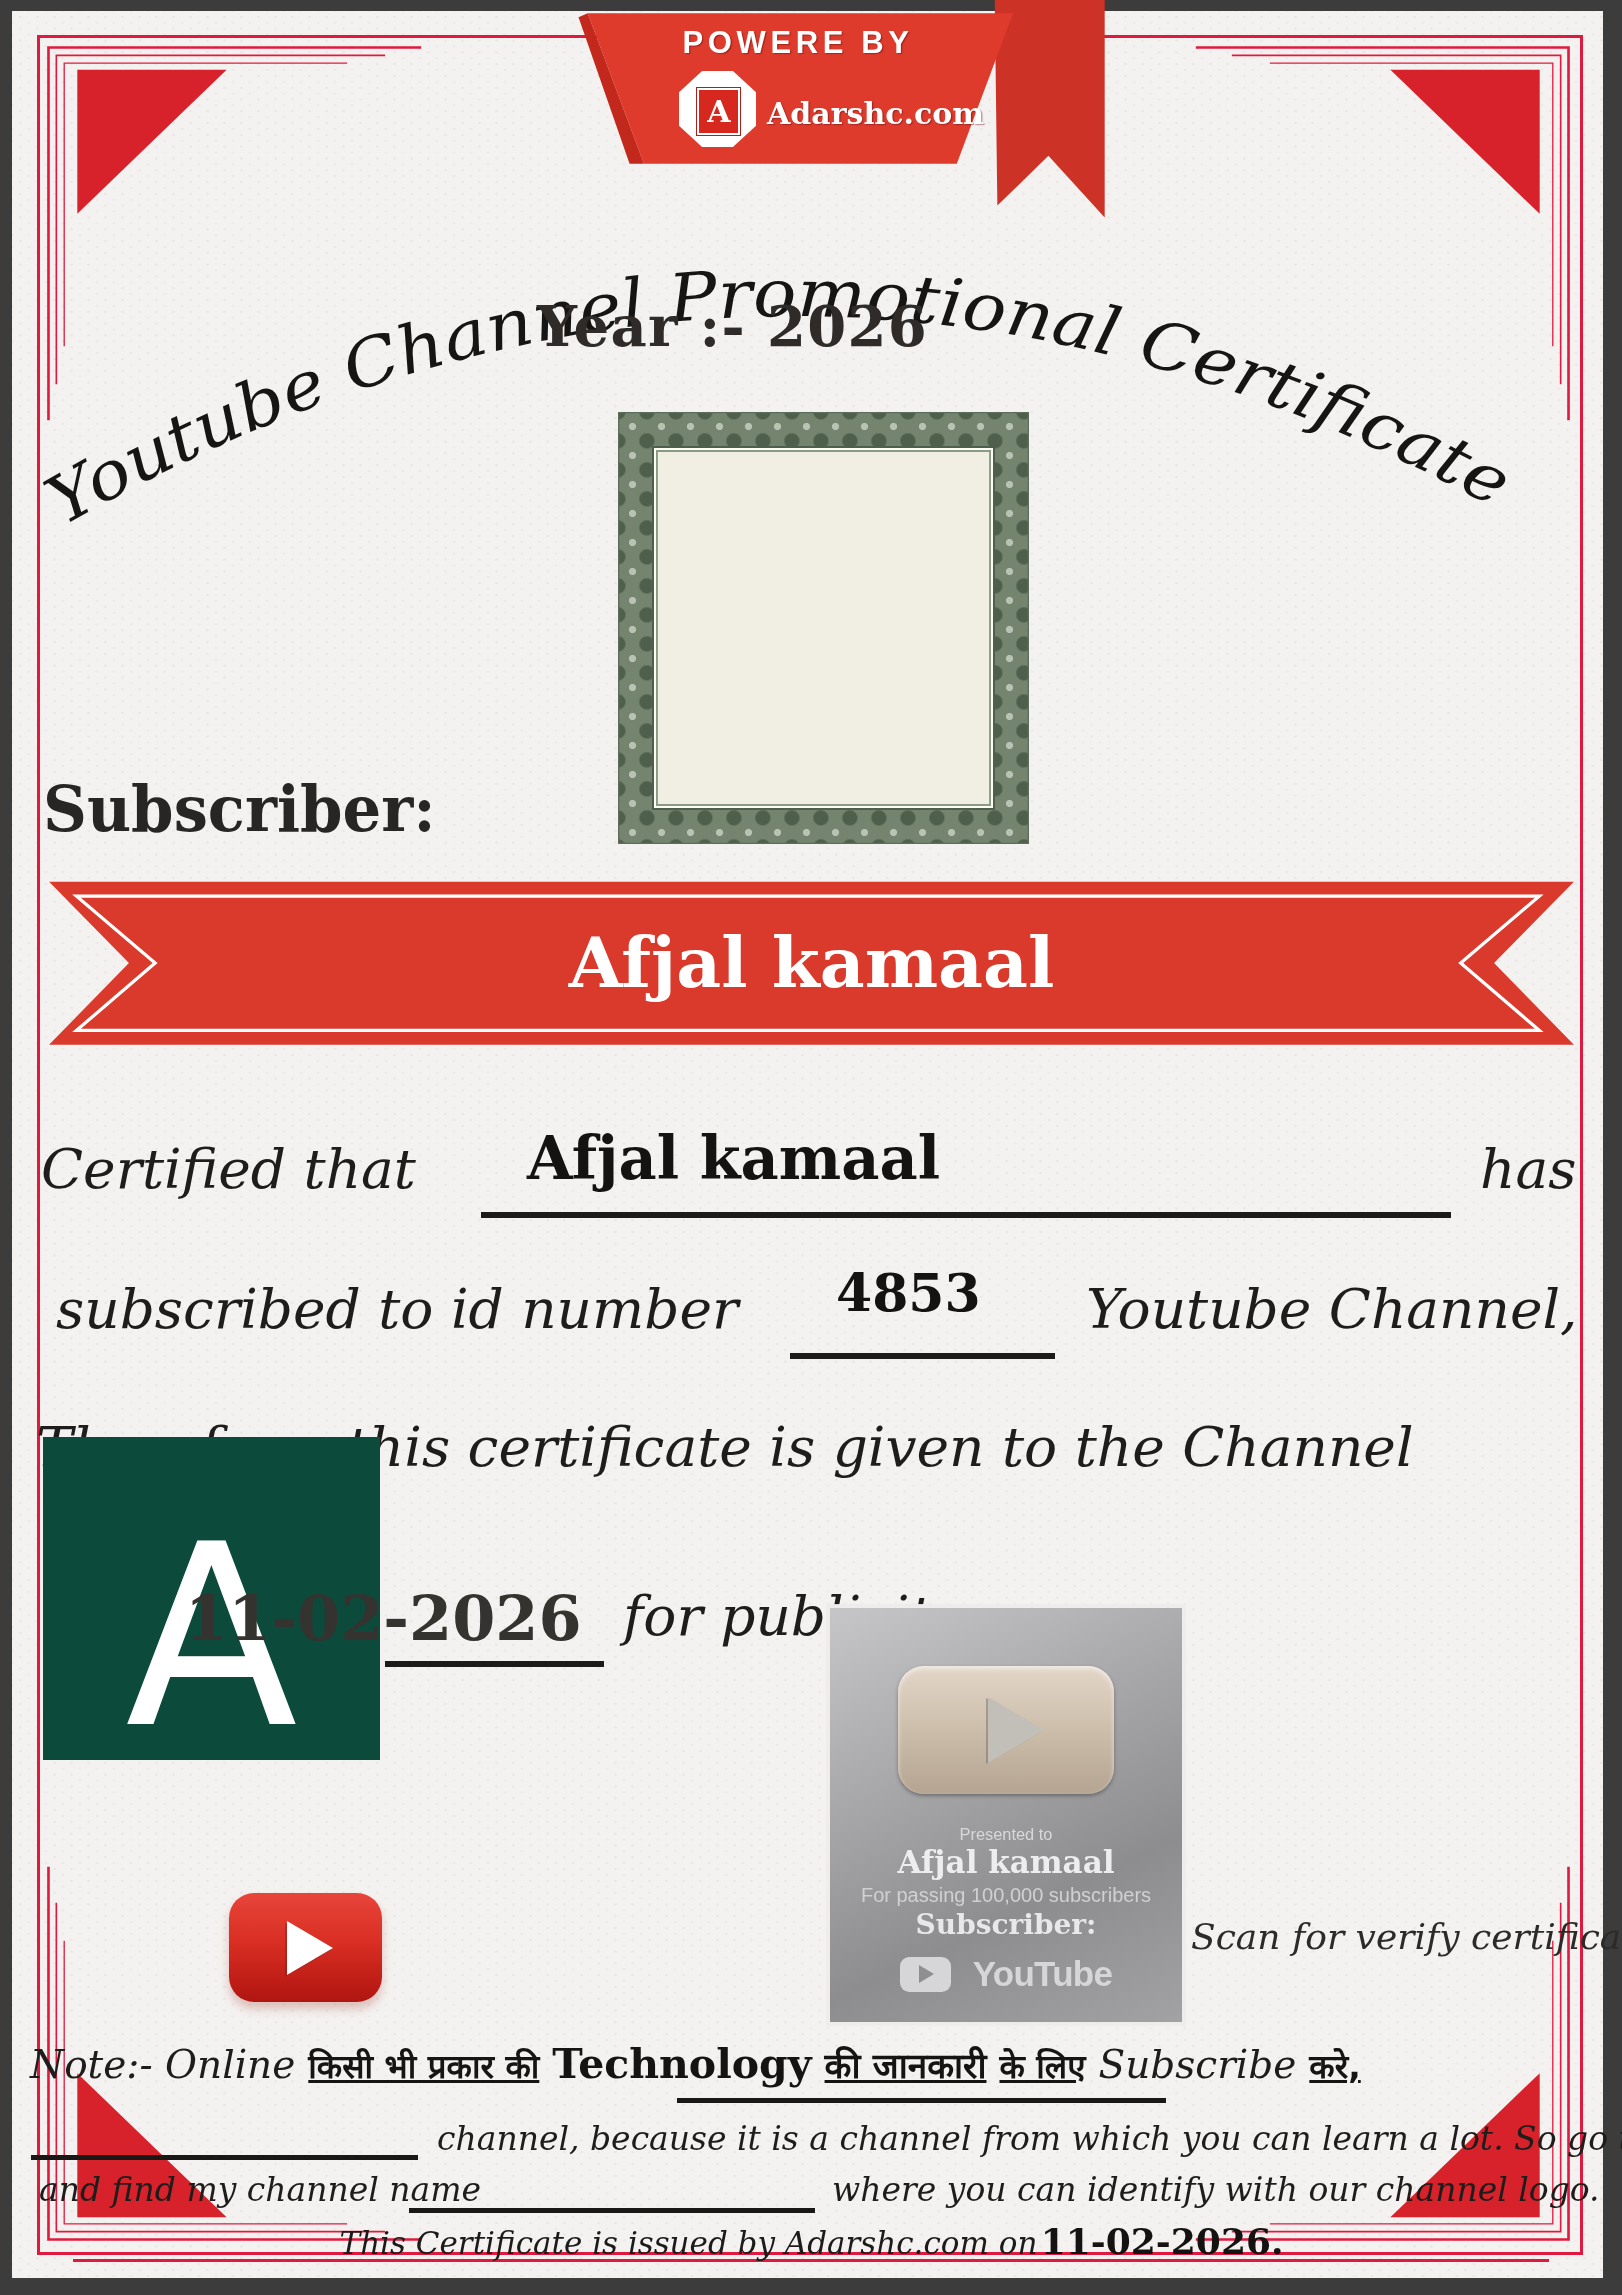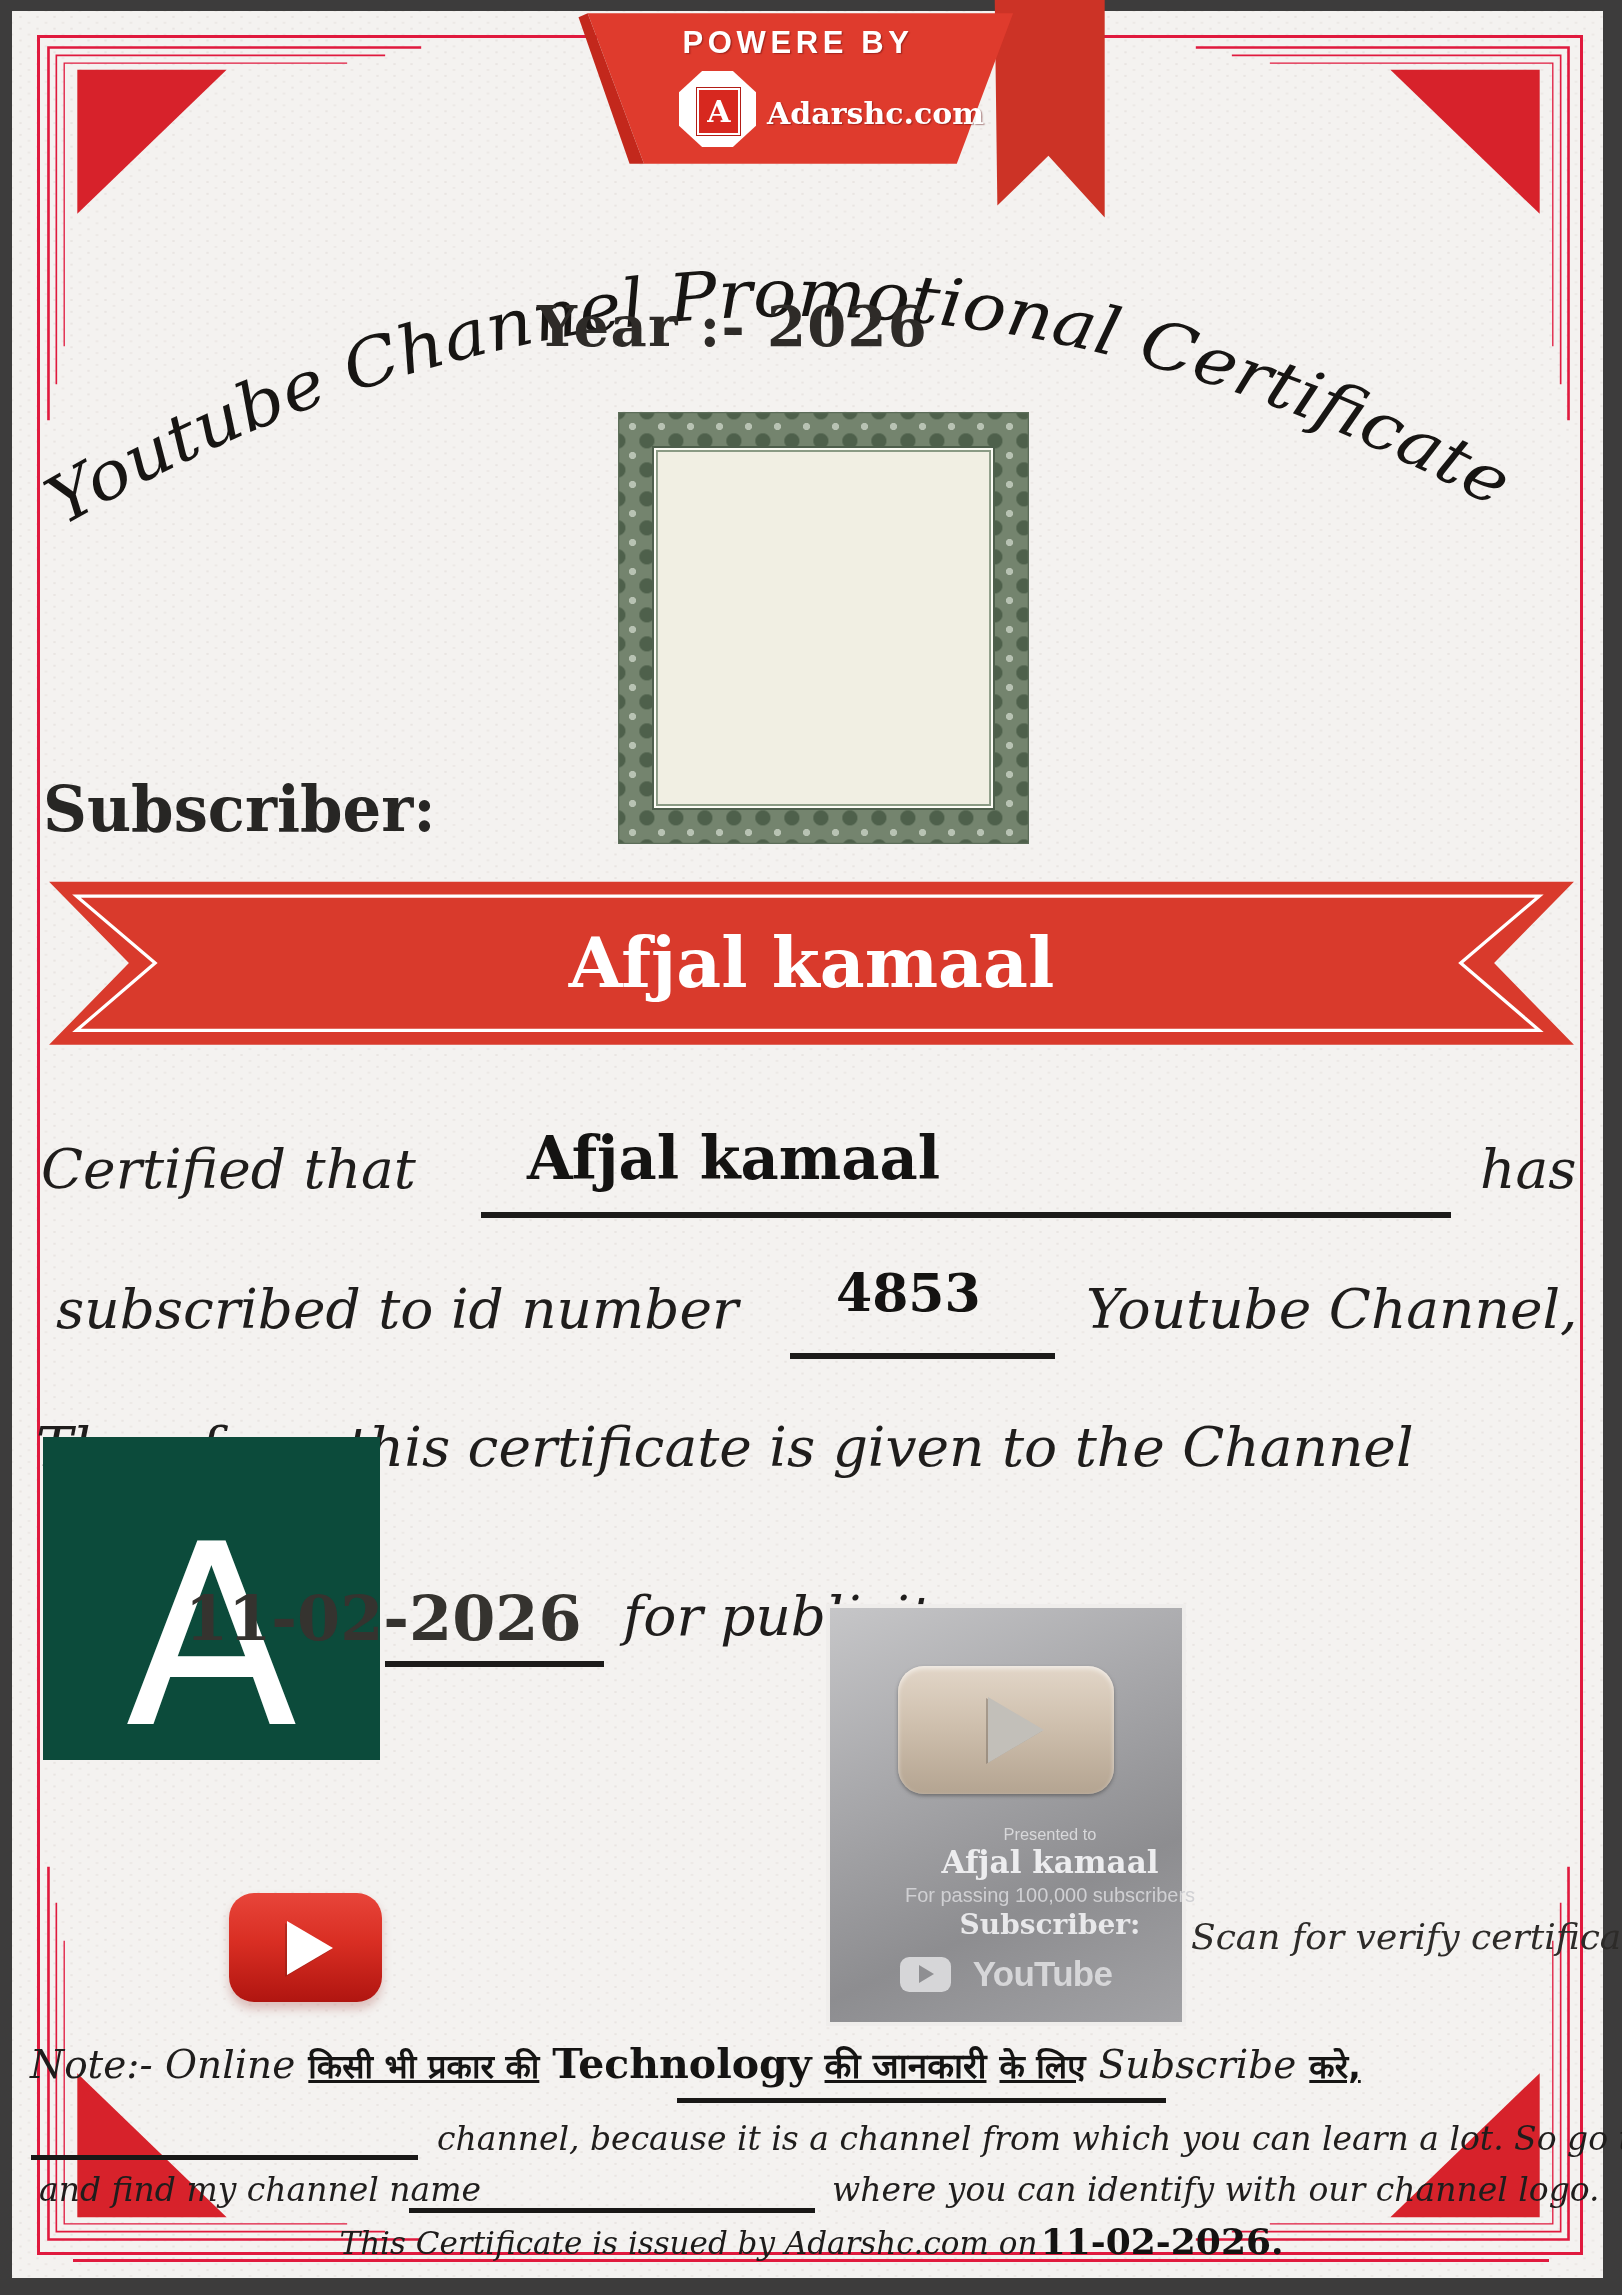--- a/index.html
+++ b/index.html
@@ -128,21 +128,21 @@
     background:linear-gradient(180deg,#e2d6c8 0%,#cfc0ae 45%,#b4a491 100%);
     box-shadow:0 2px 3.9px rgba(60,60,60,.5), inset 0 2.6px 5.2px rgba(255,255,255,.6);
     display:flex; align-items:center; justify-content:center;
   }
   #plaque-window .tri{
     width:0;height:0; margin-left:19.6px;
     border-top:33px solid transparent; border-bottom:33px solid transparent;
     border-left:56px solid #c2bfb9;
     filter:drop-shadow(-1.3px 1.3px 0.7px rgba(120,110,100,.5));
   }
-  .plaque-text{ position:absolute; width:100%; text-align:center; font-family:"Liberation Sans",sans-serif;padding-left:44px; }
+  .plaque-text{ position:absolute; width:100%; text-align:center; font-family:"Liberation Sans",sans-serif; }
   #pt-presented{ top:217px; font-size:16.4px; color:#d8d8da; }
   #pt-name{ top:236px; font-size:31px; font-weight:bold; font-family:"DejaVu Serif",serif; color:#ededef; }
   #pt-passing{ top:276px; font-size:20px; color:#d0d0d3; }
   #pt-sub{ top:300px; font-size:28px; font-weight:bold; font-family:"DejaVu Serif",serif; color:#e8e8ea; }
   #plaque-yt{ position:absolute; top:346px; width:100%; display:flex; align-items:center; justify-content:center; gap:22px; }
   #plaque-yt .ytbox{ width:51px; height:35px; border-radius:9.2px; background:#d6d6d8; display:flex;align-items:center;justify-content:center; }
   #plaque-yt .ytbox .tri{ width:0;height:0;border-top:9.2px solid transparent;border-bottom:9.2px solid transparent;border-left:15.7px solid #8f8f92; margin-left:2.6px;}
   #plaque-yt .ytword{ font-family:"Liberation Sans",sans-serif; font-weight:bold; font-size:35px; color:#d6d6d8; letter-spacing:-0.7px; }
 
   

